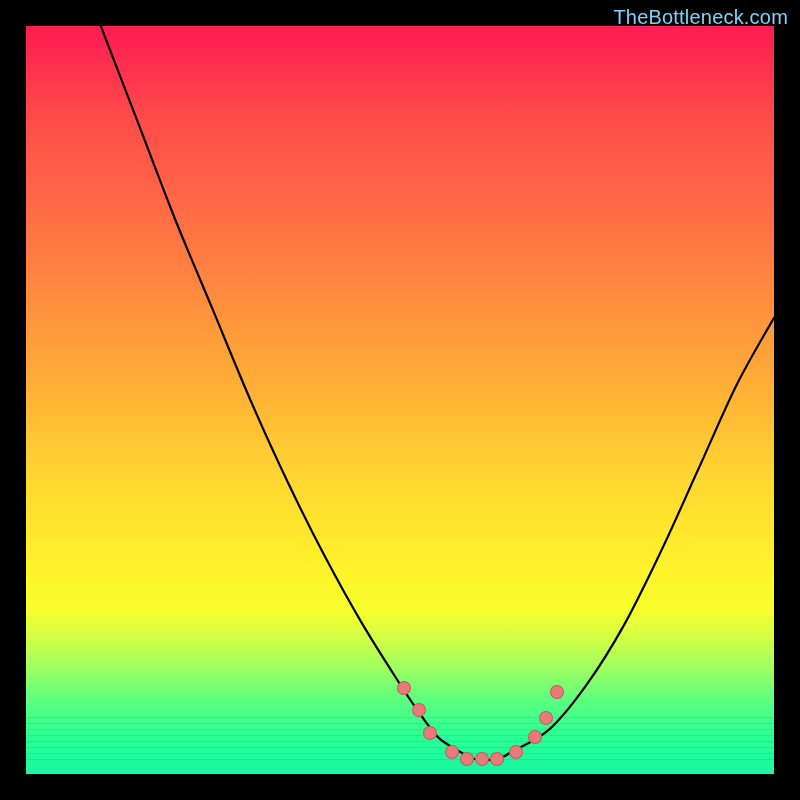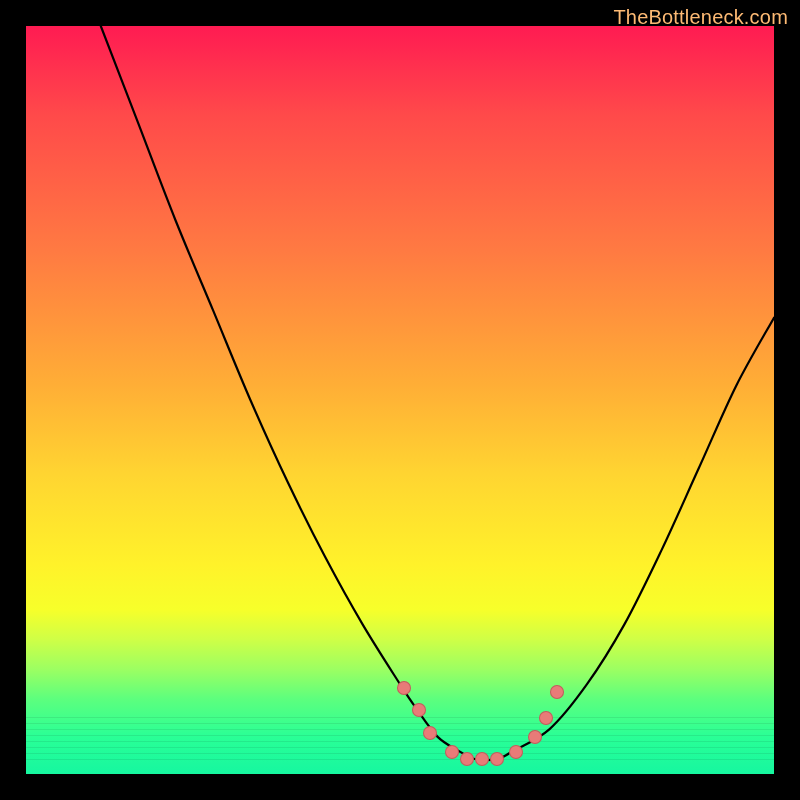--- a/index.html
+++ b/index.html
@@ -30,21 +30,21 @@
       #9cff62 86%,
       #5cff7e 90%,
       #2aff96 95%,
       #16f7a0 100%
     );
   }
   .watermark {
     position: absolute;
     top: 6px;
     right: 12px;
-    color: #fdba74;
+    color: #7dd3fc;
     font-size: 20px;
     font-weight: 500;
     letter-spacing: 0.2px;
     z-index: 5;
   }
   svg.curve {
     position: absolute;
     left: 0;
     top: 0;
     width: 748px;

